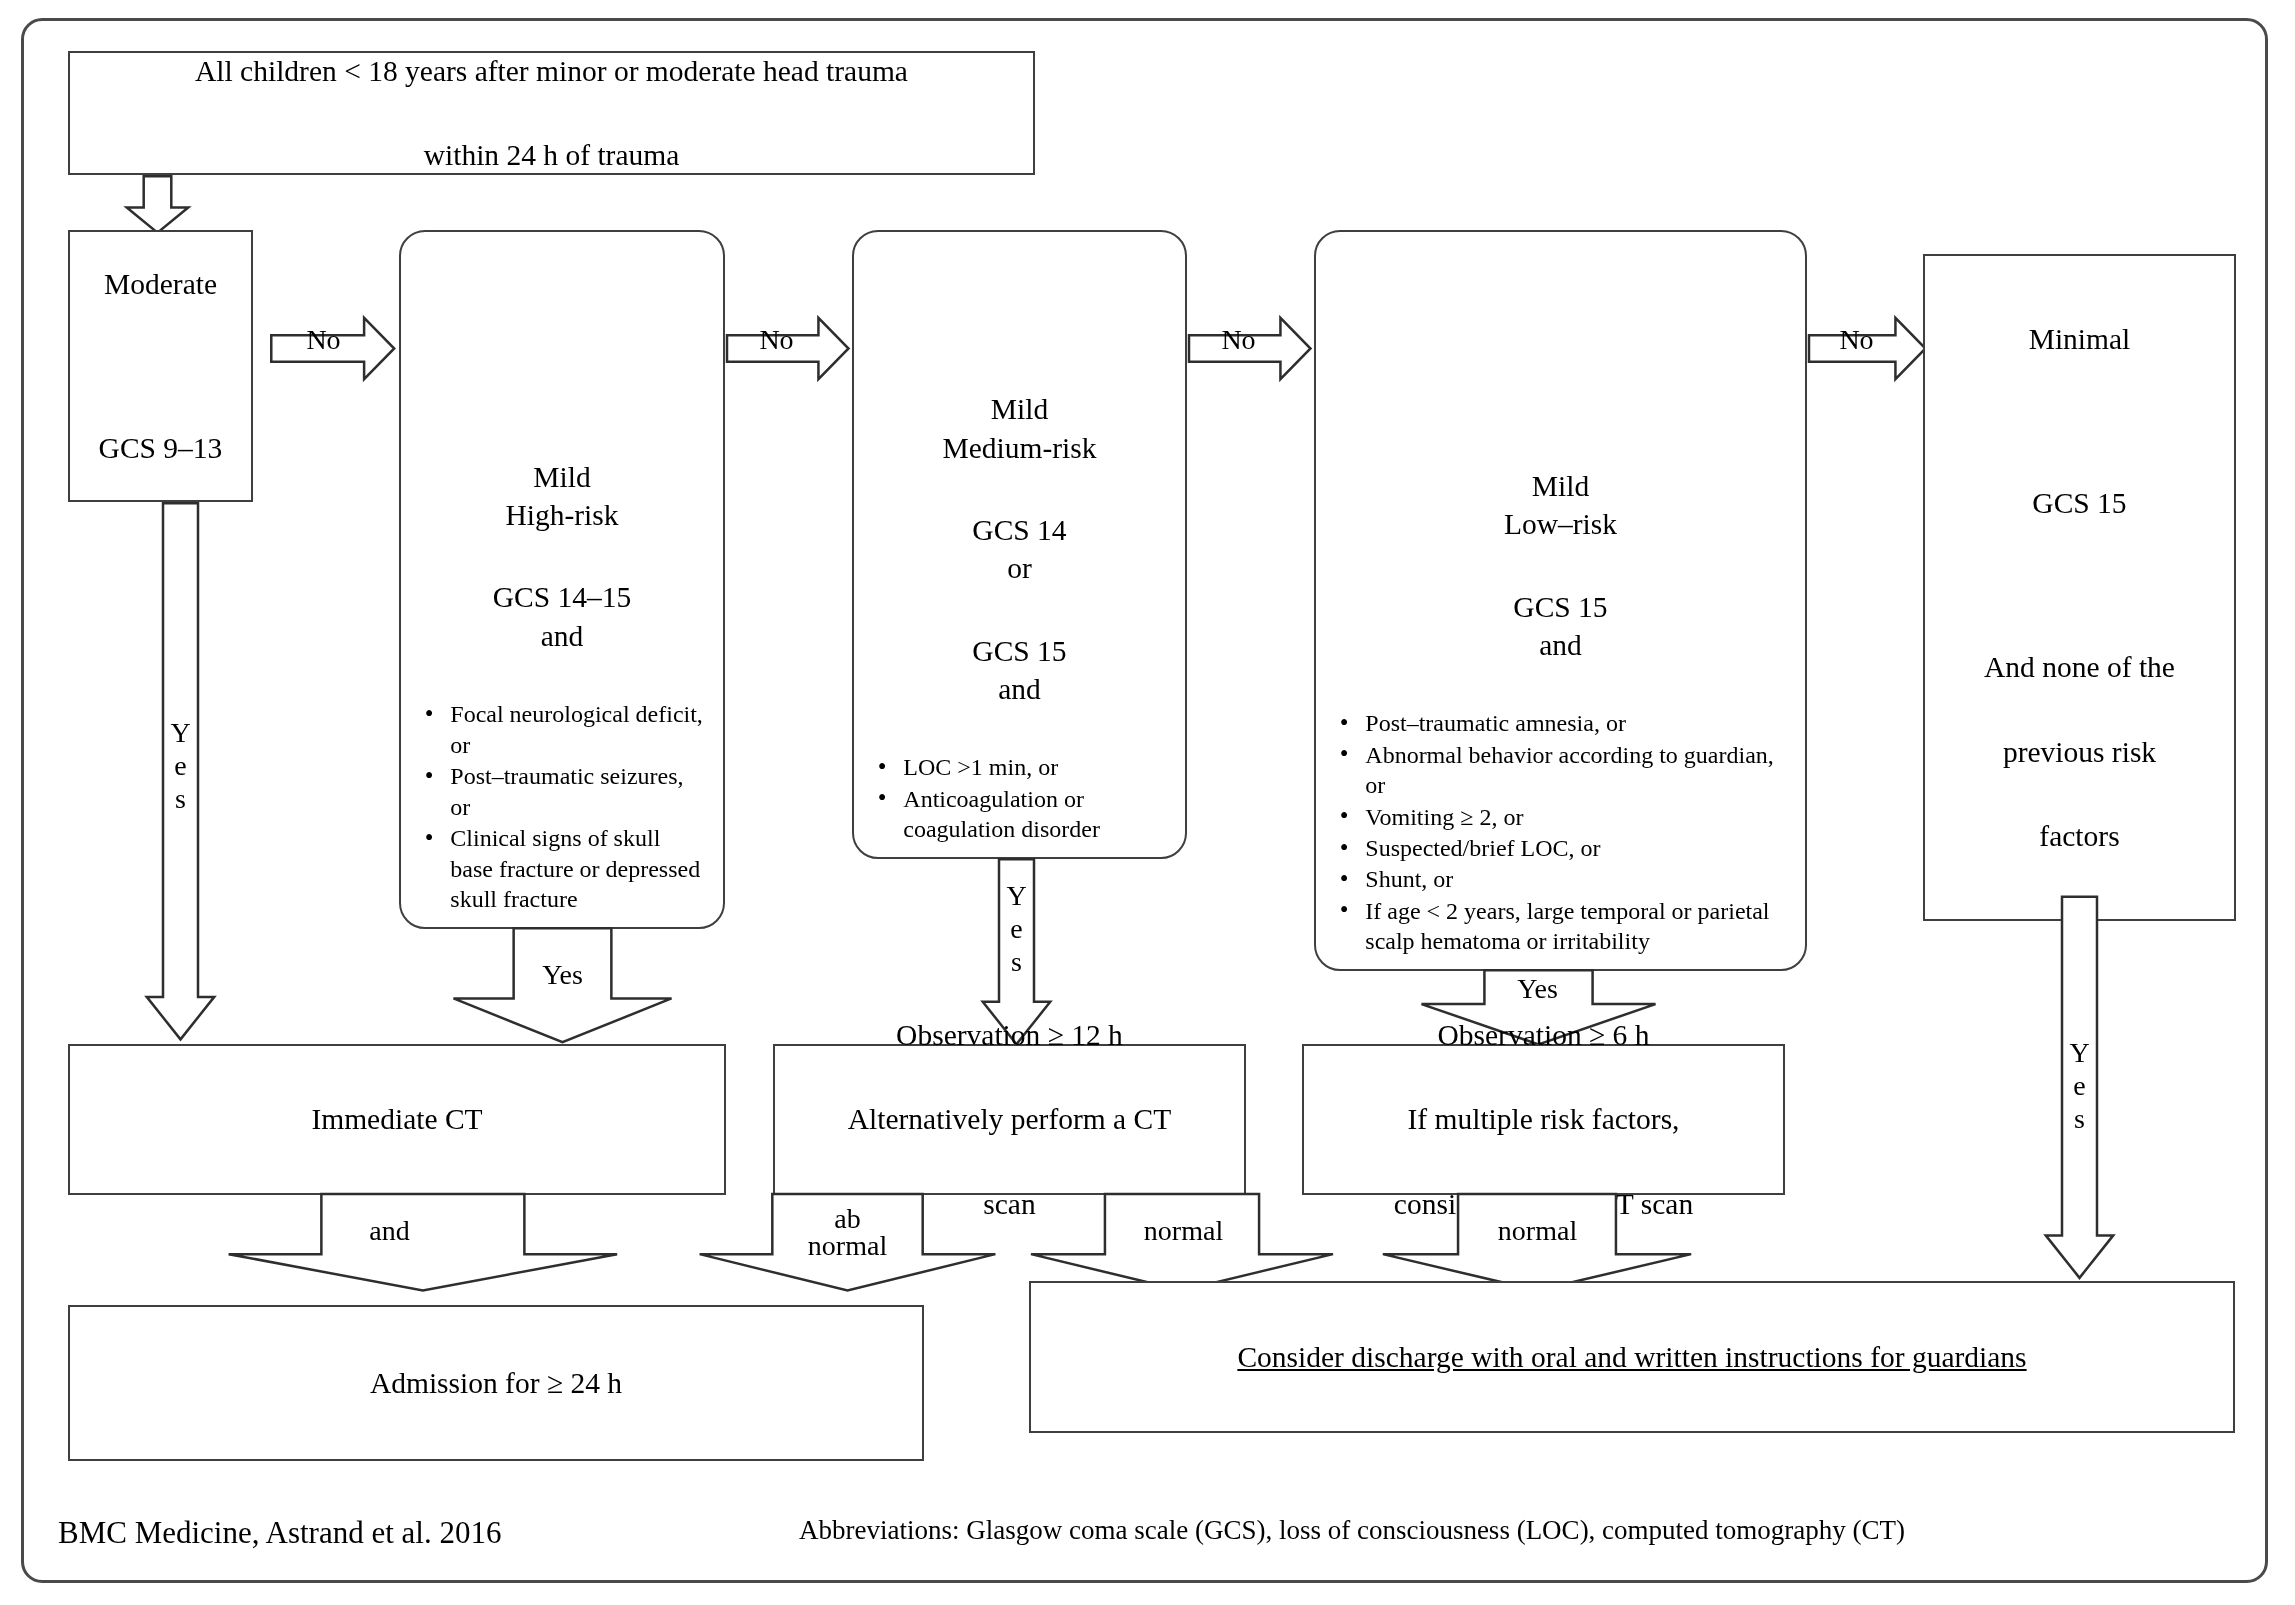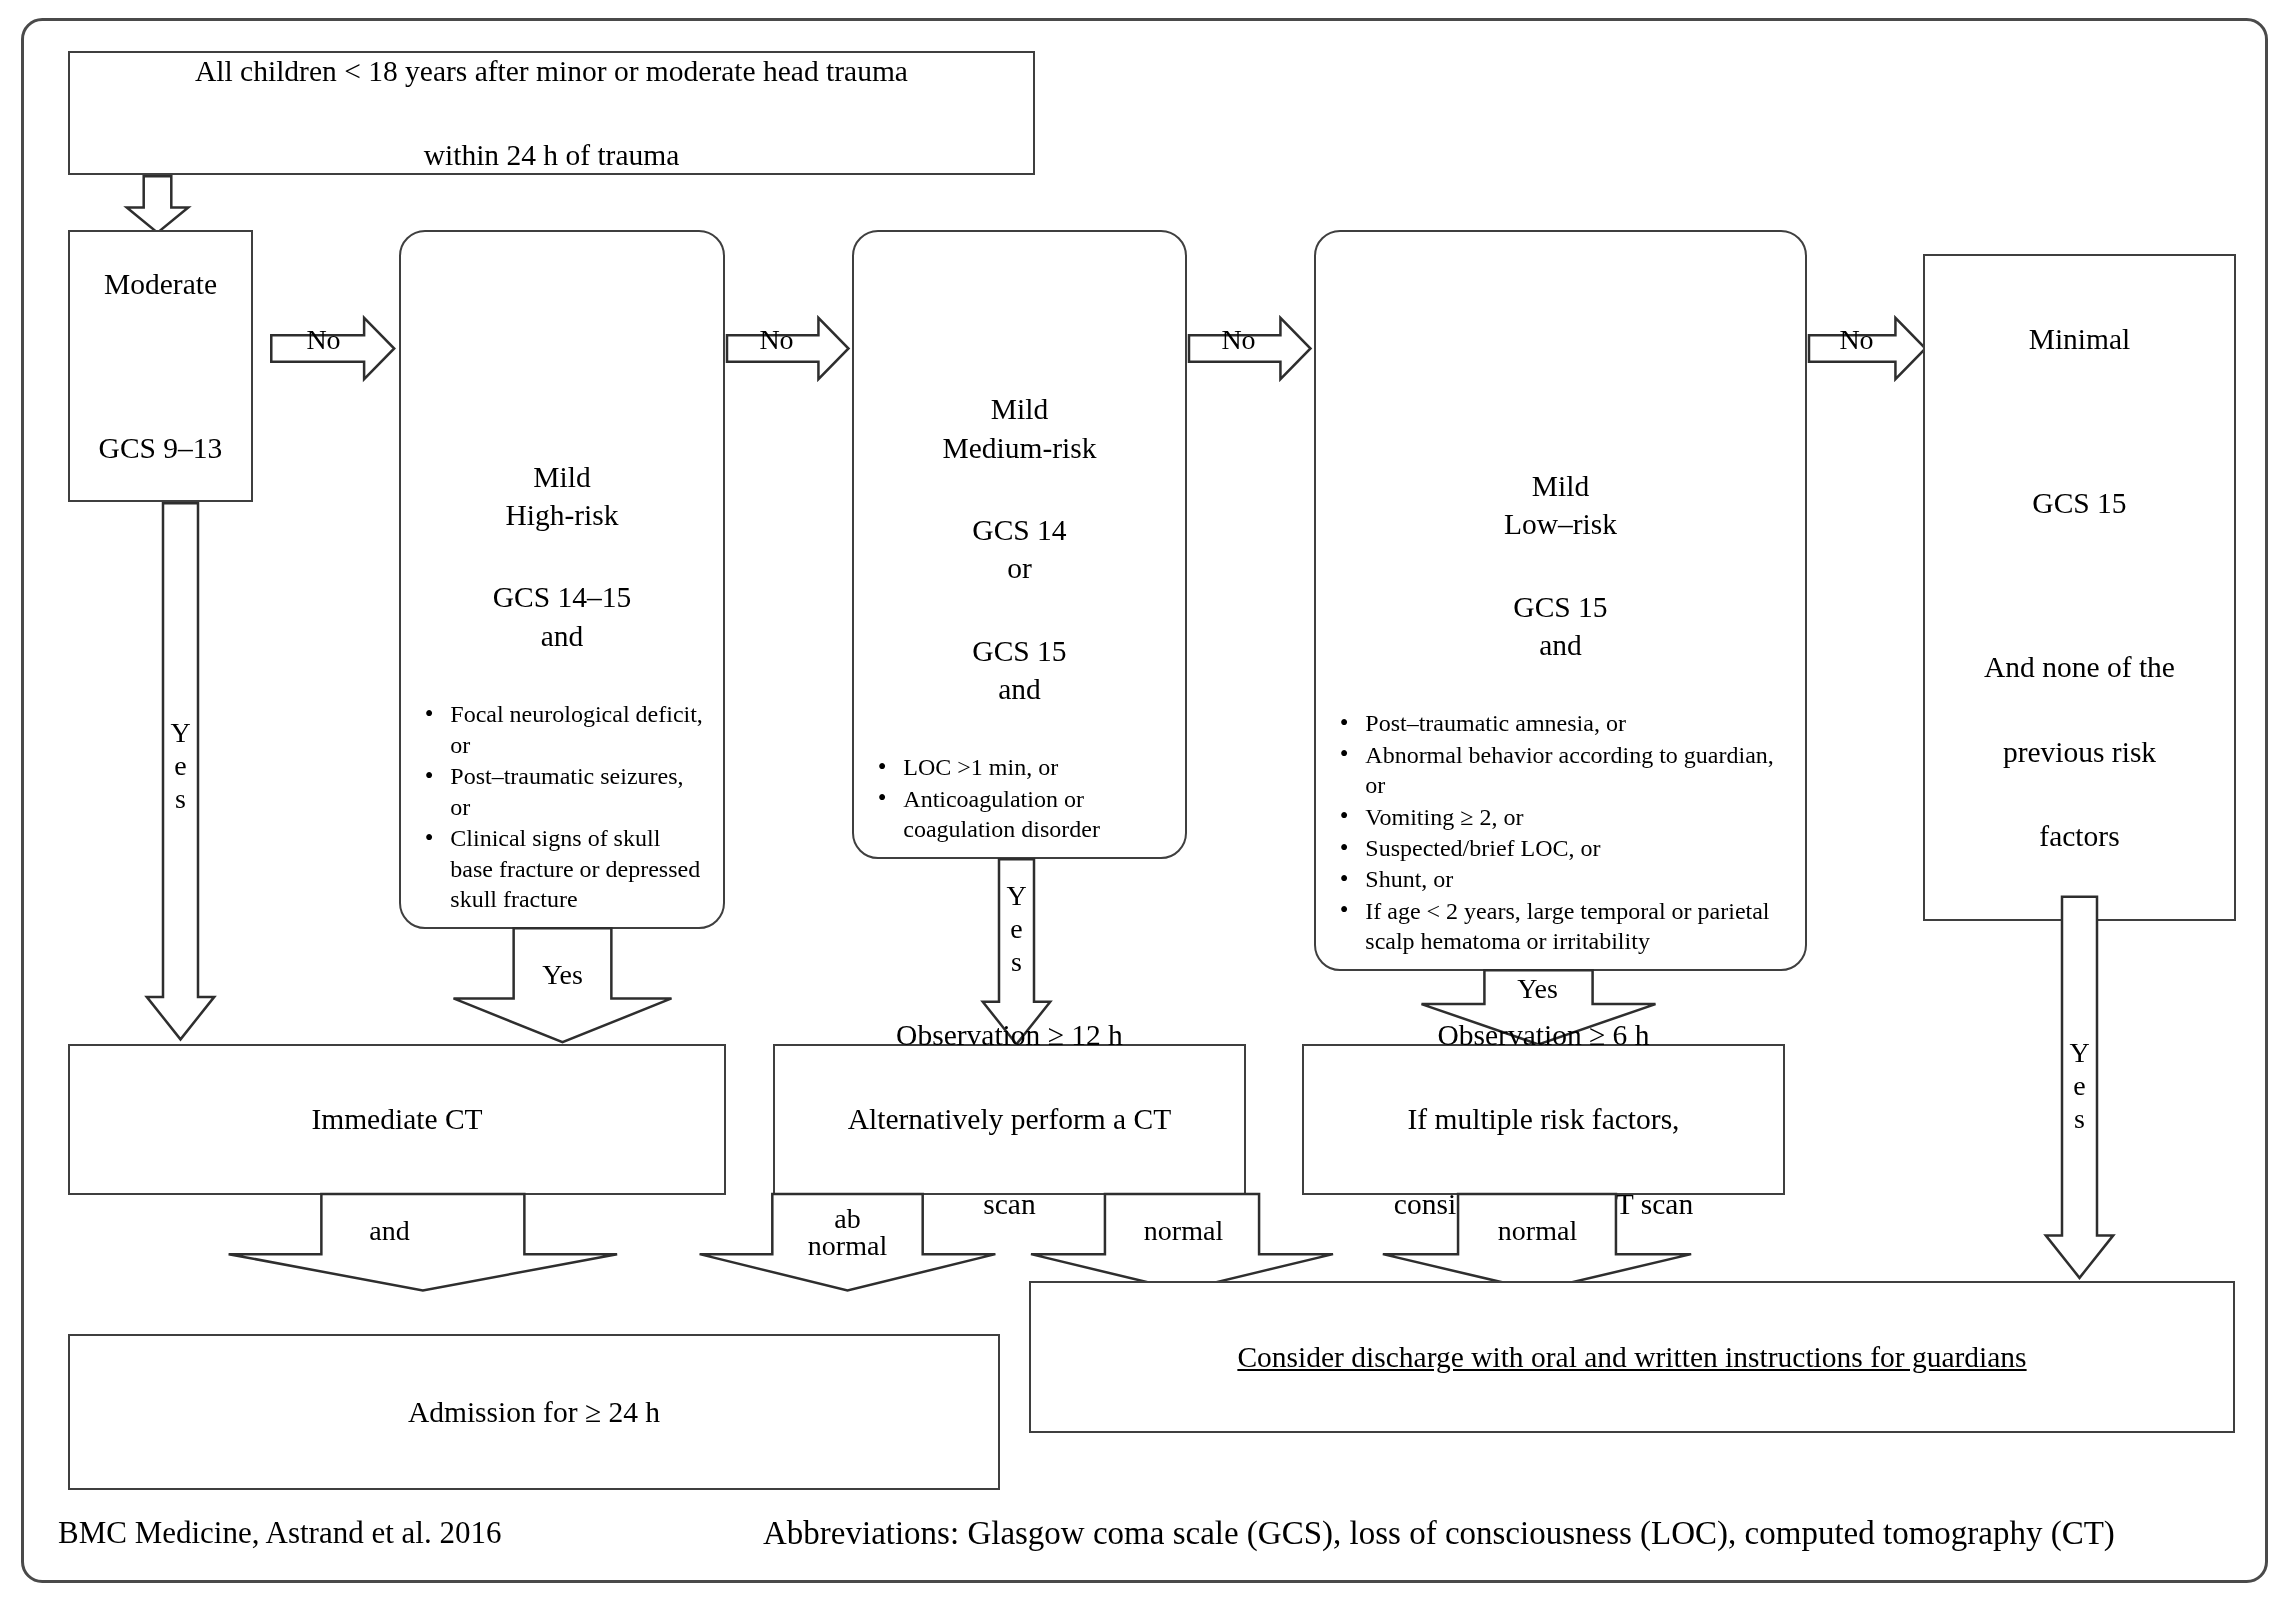--- a/index.html
+++ b/index.html
@@ -47,21 +47,21 @@
   }
   .vlbl span{display:block;}
 
   .arrow{position:absolute;}
   .arrow svg{display:block;overflow:visible;}
 
   .footer-left{
     position:absolute;font-size:31px;white-space:nowrap;
   }
   .footer-right{
-    position:absolute;font-size:33px;white-space:nowrap;
+    position:absolute;font-size:27px;white-space:nowrap;margin-left:36px;
   }
 </style>
 </head>
 <body>
 
 <div id="canvas">
   <div id="outer-frame"></div>
 
   <div class="box center" style="left:68px;top:51px;width:967px;height:124px;">
     <div>All children &lt; 18 years after minor or moderate head trauma</div>
@@ -252,21 +252,21 @@
   </div>
   <div class="lbl" style="left:1124px;top:1216px;width:119px;">normal</div>
 
   <div class="arrow" style="left:1380px;top:1194px;width:314px;height:99px;">
     <svg width="314" height="99" viewBox="0 0 500 158">
       <polygon points="124,0 124,96 4,96 250,154 496,96 376,96 376,0" fill="#ffffff" stroke="#2e2e2e" stroke-width="4"></polygon>
     </svg>
   </div>
   <div class="lbl" style="left:1478px;top:1216px;width:119px;">normal</div>
 
-  <div class="box center" style="left:68px;top:1334px;width:932px;height:156px;">
+  <div class="box center" style="left:68px;top:1305px;width:856px;height:156px;">
     <div>Admission for ≥ 24 h</div>
   </div>
 
   <div class="box center" style="left:1029px;top:1281px;width:1206px;height:152px;text-decoration:underline;">
     <div>Consider discharge with oral and written instructions for guardians</div>
   </div>
 
   <div class="footer-left" style="left:58px;top:1515px;">BMC Medicine, Astrand et al. 2016</div>
   <div class="footer-right" style="left:763px;top:1515px;">Abbreviations: Glasgow coma scale (GCS), loss of consciousness  (LOC), computed tomography (CT)</div>
 </div>

